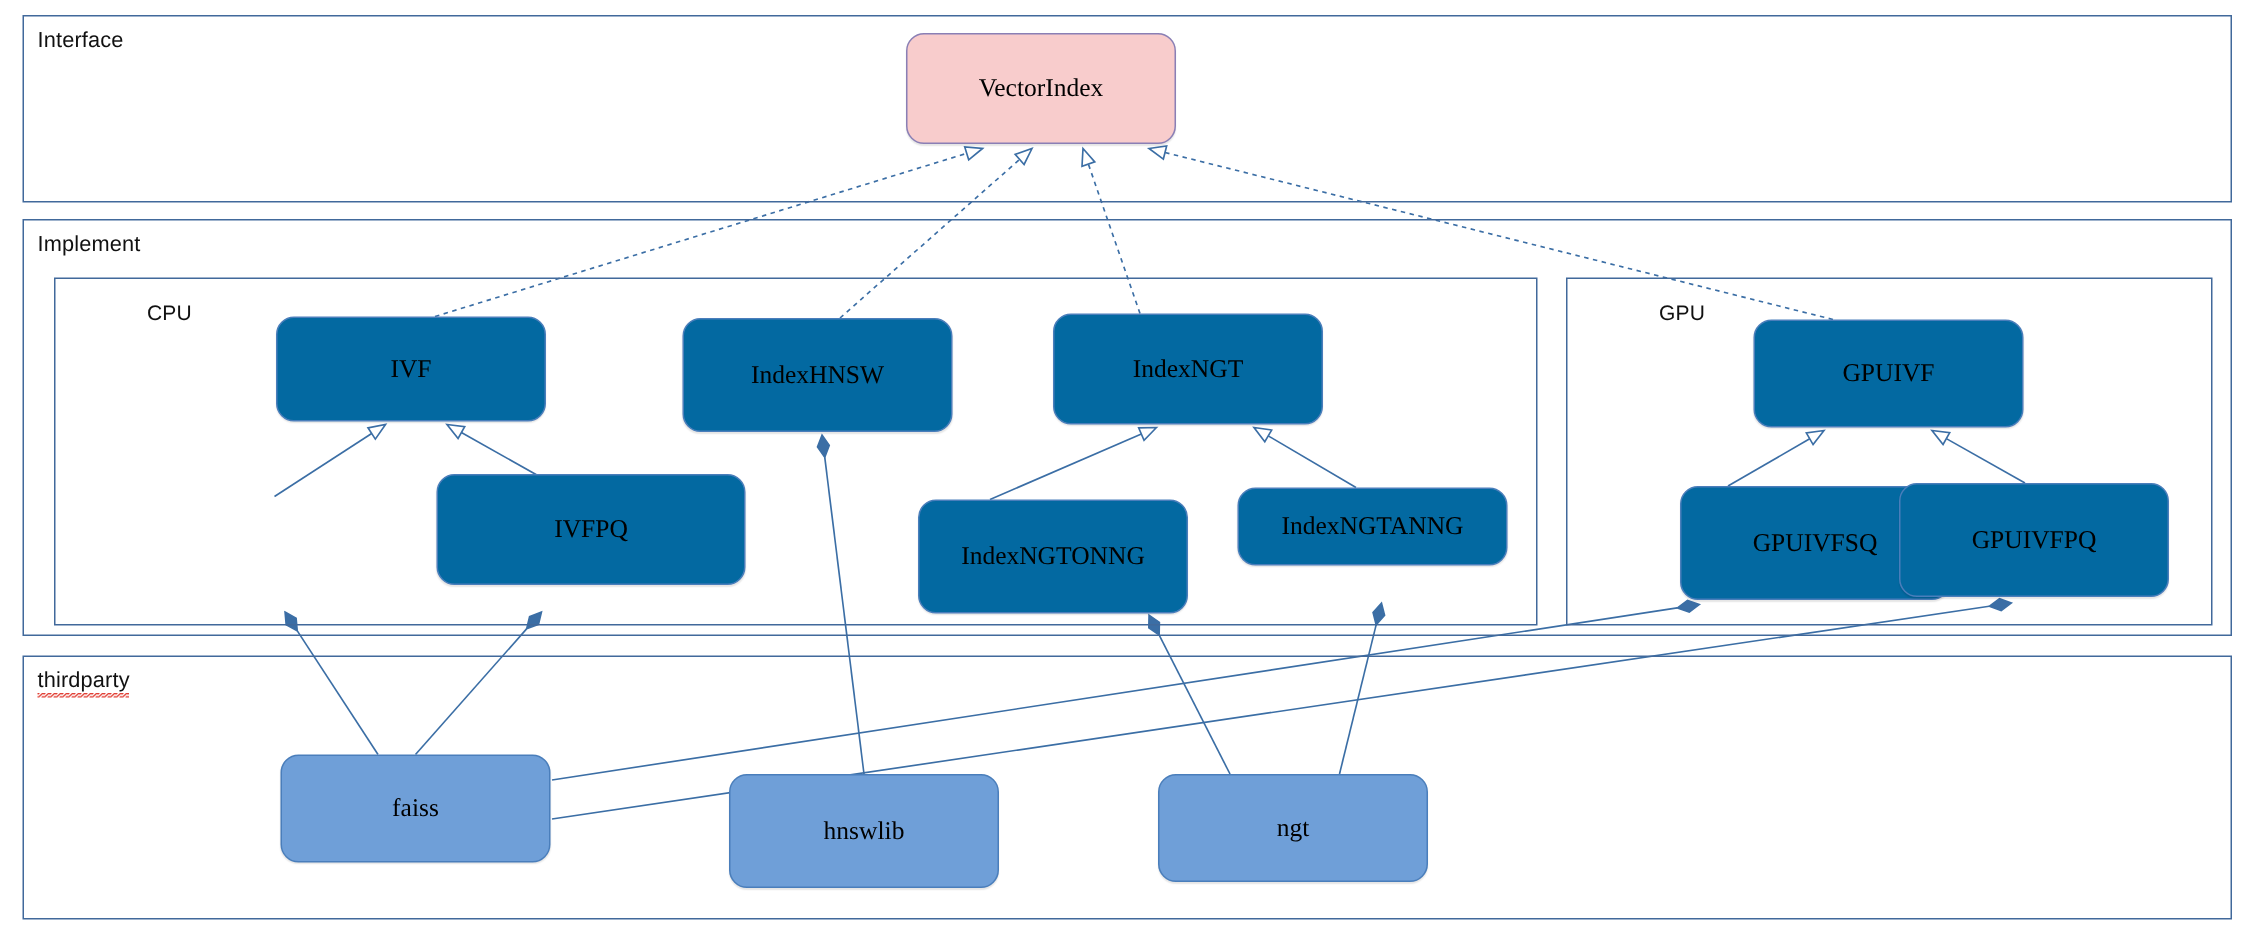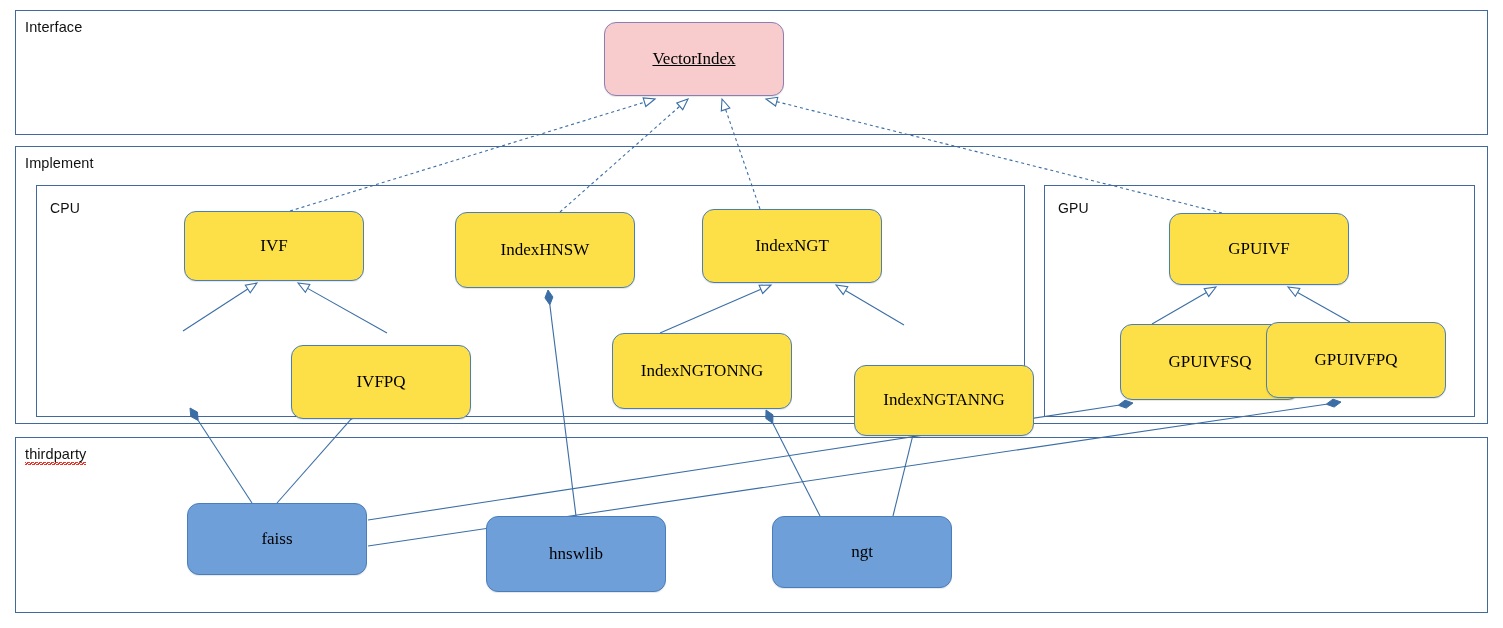--- a/index.html
+++ b/index.html
@@ -40,20 +40,21 @@
   .frame-label {
     position: absolute;
     font-family: "Liberation Sans", sans-serif;
     font-size: 14.5px;
     color: #111111;
     white-space: nowrap;
     letter-spacing: 0.1px;
   }
   .frame-label.inner-label {
     font-size: 14px;
+    margin-left: 48px;
   }
   .spell {
     border-bottom: 0;
     background-image: repeating-linear-gradient(
         135deg,
         #e03a2f 0px, #e03a2f 1px,
         rgba(0,0,0,0) 1px, rgba(0,0,0,0) 2px);
     background-repeat: repeat-x;
     background-size: 4px 3px;
     background-position: 0 100%;
@@ -71,21 +72,21 @@
     border: 1.3px solid #4a7ebb;
     font-family: "Liberation Serif", serif;
     font-size: 17px;
     color: #000000;
     text-align: center;
     line-height: 1.1;
     white-space: nowrap;
     box-shadow: 0 1px 1px rgba(0,0,0,0.10);
   }
   .node.iface  { background: #f8cccc; border-color: #8a7fb5; }
-  .node.impl   { background: #fde047; border-color: #4a7ebb; font-family: Liberation Serif, serif; }
+  .node.impl   { background: #0369a1; border-color: #4a7ebb; font-family: Liberation Serif, serif; }
   .node.third  { background: #6f9fd8; border-color: #4a7ebb; }
 </style>
 </head>
 <body>
 
 <div id="stage">
 
   <svg id="wire" viewBox="0 0 1503 628" xmlns="http://www.w3.org/2000/svg">
       <g>
         <line x1="290" y1="211" x2="644.4839422506805" y2="102.22684511759944" stroke="#3b6ea5" stroke-width="1.1" stroke-dasharray="3,3" fill="none"></line>
@@ -165,28 +166,28 @@
 
   <div class="frame inner" id="fr-cpu" style="left: 36px; top: 185px; width: 989px; height: 232px;"></div>
   <div class="frame-label inner-label" id="fl-cpu" style="left: 50px; top: 200px;">CPU</div>
 
   <div class="frame inner" id="fr-gpu" style="left: 1044px; top: 185px; width: 431px; height: 232px;"></div>
   <div class="frame-label inner-label" id="fl-gpu" style="left: 1058px; top: 200px;">GPU</div>
 
   <div class="frame" id="fr-thirdparty" style="left: 15px; top: 437px; width: 1473px; height: 176px;"></div>
   <div class="frame-label" id="fl-thirdparty" style="left: 25px; top: 446px;"><span class="spell">thirdparty</span></div>
 
-  <div class="node iface" style="left: 604px; top: 22px; width: 180px; height: 74px; text-decoration: underline;">VectorIndex</div>
+  <div class="node iface" style="left: 604px; top: 22px; width: 180px; height: 74px;">VectorIndex</div>
 
   <div class="node impl" style="left: 184px; top: 211px; width: 180px; height: 70px;">IVF</div>
   <div class="node impl" style="left: 455px; top: 212px; width: 180px; height: 76px;">IndexHNSW</div>
   <div class="node impl" style="left: 702px; top: 209px; width: 180px; height: 74px;">IndexNGT</div>
-  <div class="node impl" style="left: 291px; top: 345px; width: 180px; height: 74px;">IVFPQ</div>
+  <div class="node impl" style="left: 291px; top: 316px; width: 206px; height: 74px;">IVFPQ</div>
   <div class="node impl" style="left: 612px; top: 333px; width: 180px; height: 76px;">IndexNGTONNG</div>
-  <div class="node impl" style="left: 854px; top: 325px; width: 180px; height: 71px; margin-top: 40px;">IndexNGTANNG</div>
+  <div class="node impl" style="left: 825px; top: 325px; width: 180px; height: 52px;">IndexNGTANNG</div>
 
   <div class="node impl" style="left: 1169px; top: 213px; width: 180px; height: 72px;">GPUIVF</div>
   <div class="node impl" style="left: 1120px; top: 324px; width: 180px; height: 76px;">GPUIVFSQ</div>
   <div class="node impl" style="left: 1266px; top: 322px; width: 180px; height: 76px;">GPUIVFPQ</div>
 
   <div class="node third" style="left: 187px; top: 503px; width: 180px; height: 72px;">faiss</div>
   <div class="node third" style="left: 486px; top: 516px; width: 180px; height: 76px;">hnswlib</div>
   <div class="node third" style="left: 772px; top: 516px; width: 180px; height: 72px;">ngt</div>
 
 </div>

